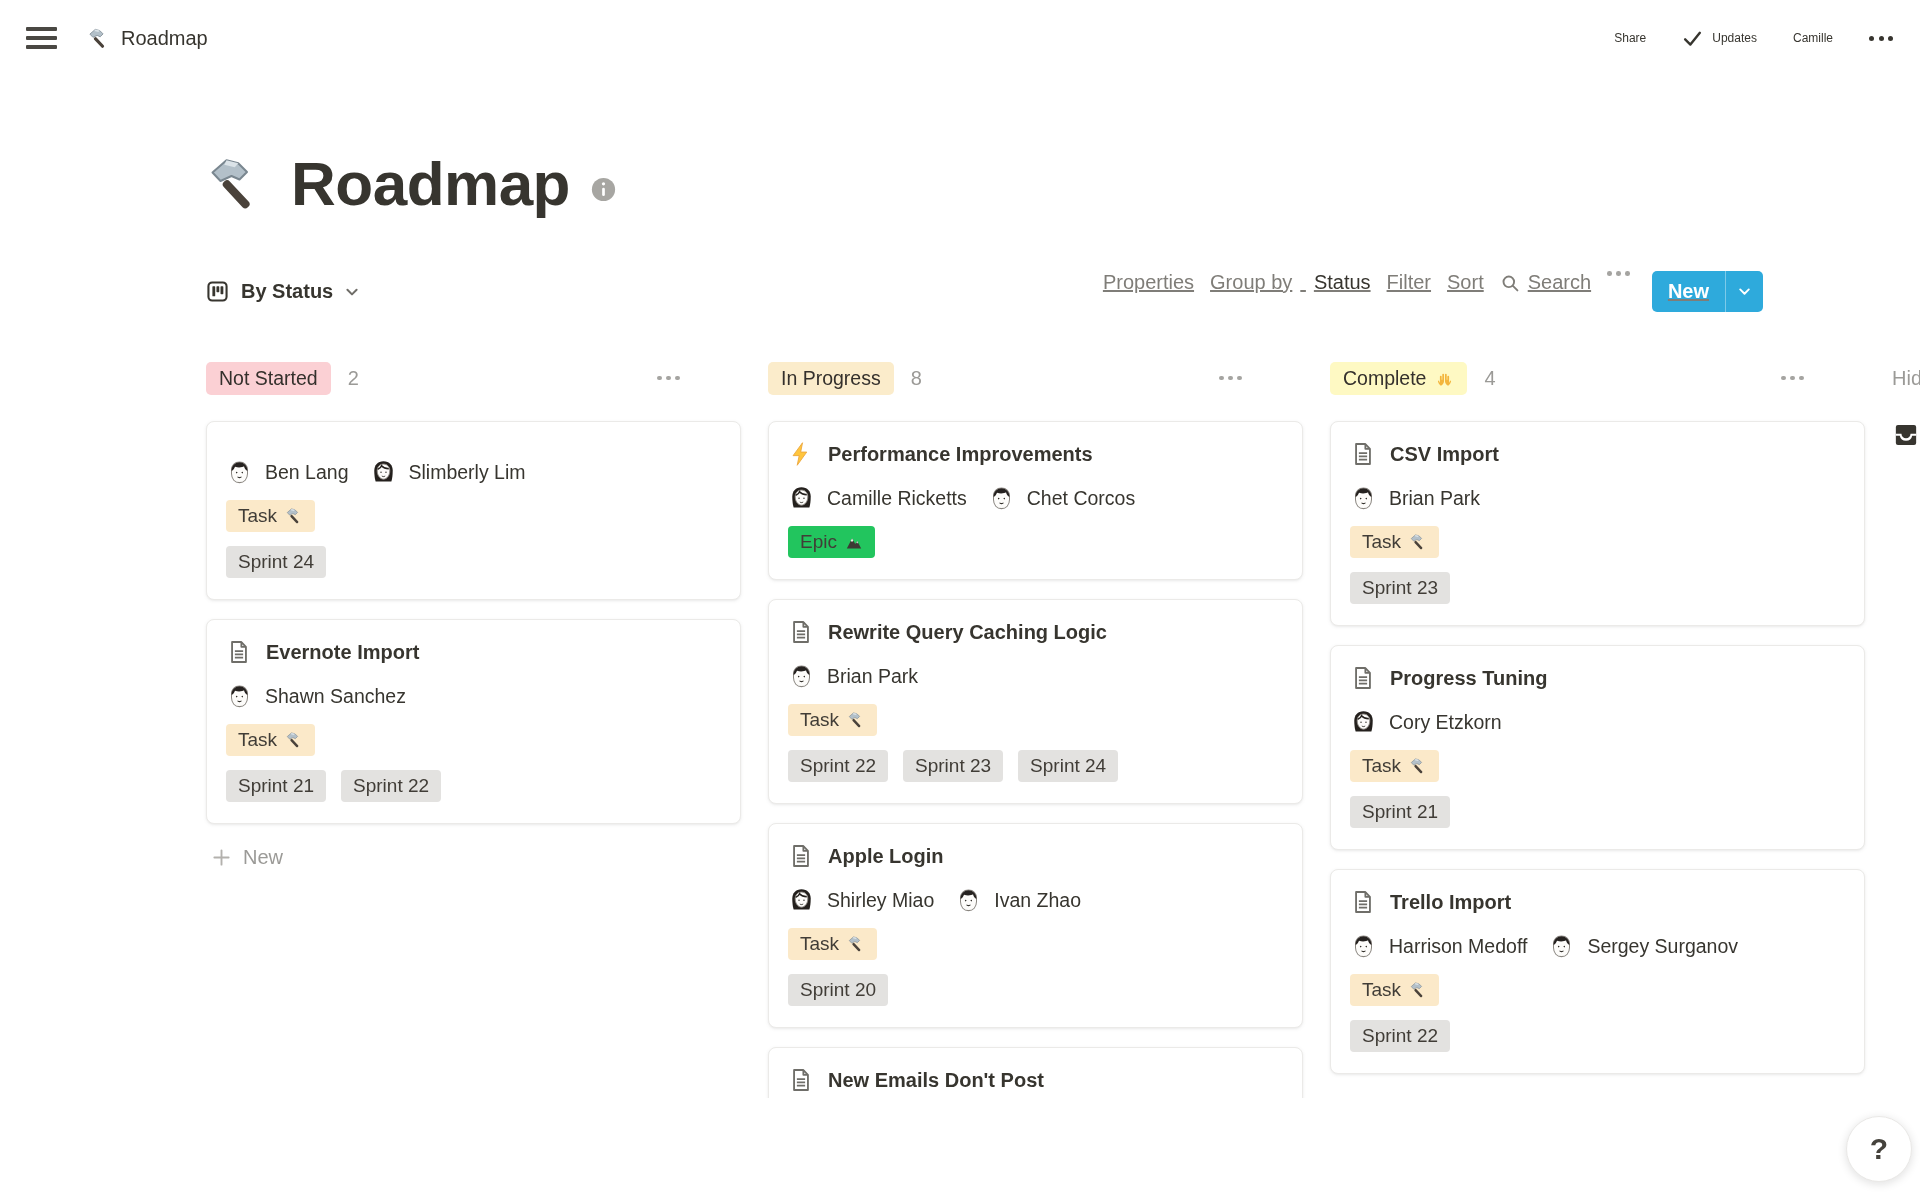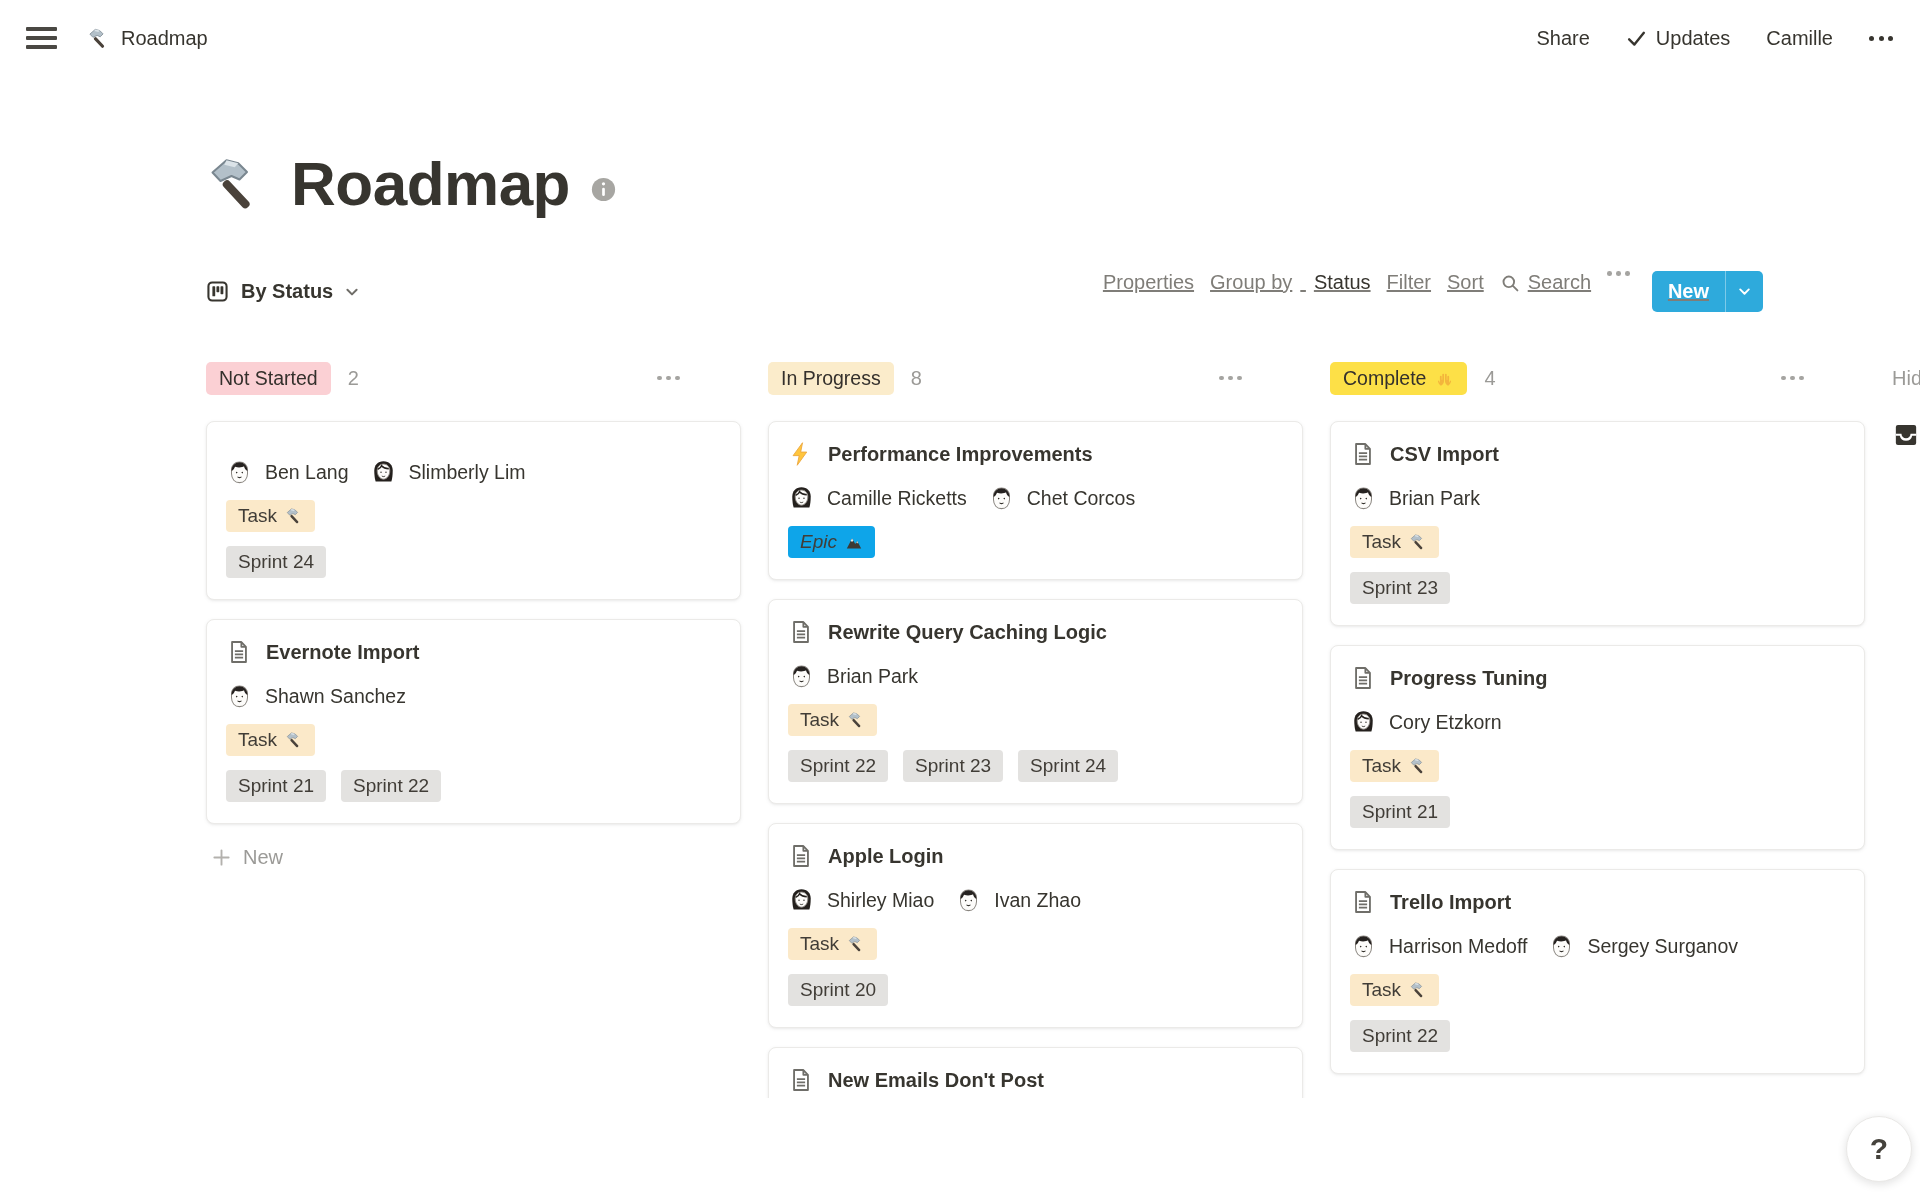--- a/index.html
+++ b/index.html
@@ -17,21 +17,21 @@
   .icn{display:inline-flex;align-items:center;justify-content:center;flex:0 0 auto;}
   .icn svg{width:100%;height:100%;display:block;}
 
   
   .topbar{height:76px;display:flex;align-items:center;justify-content:space-between;padding:0 27px 0 26px;}
   .tb-left{display:flex;align-items:center;gap:30px;}
   .hamburger{width:31px;height:22px;display:flex;flex-direction:column;justify-content:space-between;cursor:pointer;background:none;border:none;padding:0;}
   .hamburger span{display:block;height:3.6px;background:#4a4843;border-radius:1px;}
   .tb-doc{display:flex;align-items:center;gap:11px;font-size:20px;color:var(--text);cursor:pointer;}
   .tb-doc .icn{width:23px;height:23px;}
-  .tb-right{display:flex;align-items:center;gap:36px;font-size:20px;color:var(--text);}
+  .tb-right{display:flex;align-items:center;gap:36px;font-size:12px;color:var(--text);}
   .tb-btn{display:flex;align-items:center;gap:9px;cursor:pointer;background:none;border:none;font:inherit;color:inherit;padding:0;}
   .tb-btn .icn{width:21px;height:21px;}
   .dots{display:inline-flex;gap:4.5px;align-items:center;}
   .dots i{width:5px;height:5px;border-radius:50%;background:#37352f;}
   .dots.gray i{background:#a5a4a1;width:4.6px;height:4.6px;}
 
   
   .title-row{margin:72px 0 0 205px;display:flex;align-items:center;}
   .title-row .hammer-big{width:60px;height:60px;}
   h1{font-size:62px;font-weight:700;margin:0 0 0 26px;letter-spacing:-0.5px;color:var(--text);}
@@ -377,21 +377,21 @@
                   <circle cx="9.5" cy="12.1" r="0.7" fill="#33302b"></circle>
                   <circle cx="14.5" cy="12.1" r="0.7" fill="#33302b"></circle>
                   <path d="M10.6 16.1c.9.6 1.9.6 2.8 0" stroke="#33302b" stroke-width="0.9" fill="none" stroke-linecap="round"></path>
                 </svg>
               </span>
               <span>Chet Corcos</span>
             </span>
           </div>
     <div class="tags">
             <div class="tag-row">
-              <span class="tag" style="background: #0ea5e9; font-style: italic;">
+              <span class="tag" style="background: #22c55e;">
                 <span>Epic</span>
                 <span class="icn">
                   <svg viewBox="0 0 24 24">
                     <path d="M2.4 20.6 9.4 7.2l4.3 7.3 2.6-4 5.3 10.1z" fill="#3d3a35"></path>
                     <path d="M9.4 7.2l1.7 2.9-1.7 2-1.8-1.8z" fill="#e9e7e2"></path>
                     <path d="M16.3 10.5l1.2 2.3-1.3 1.2-1.1-1.5z" fill="#cfd8d5"></path>
                   </svg>
                 </span>
               </span>
             </div>
@@ -520,21 +520,21 @@
             </span>
       <span class="ct">New Emails Don't Post</span>
     </div>
 
   </div>
 </div>
   </div>
 
   <div class="column">
     <div class="col-head">
-      <span class="badge" style="background: #fde047; text-align: center;">
+      <span class="badge" style="background: #fef9c3; text-align: center;">
           <span class="bl">Complete</span>
           <span class="icn">
             <svg viewBox="0 0 24 24">
               <path d="M7.4 21.2c-2-1.5-3.3-3.7-3.7-6.1l1.2-.5c.3 1 .7 1.9 1.3 2.7V9.6a1.1 1.1 0 0 1 2.2 0v3.9h.8V7.1a1.1 1.1 0 0 1 2.2 0v8.5c0 2.4-1.6 4.5-4 5.6z" fill="#f3b53c"></path>
               <path d="M16.6 21.2c2-1.5 3.3-3.7 3.7-6.1l-1.2-.5c-.3 1-.7 1.9-1.3 2.7V9.6a1.1 1.1 0 0 0-2.2 0v3.9h-.8V7.1a1.1 1.1 0 0 0-2.2 0v8.5c0 2.4 1.6 4.5 4 5.6z" fill="#f3b53c"></path>
             </svg>
           </span>
         </span>
       <span class="count">4</span>
       <span class="col-acts">

